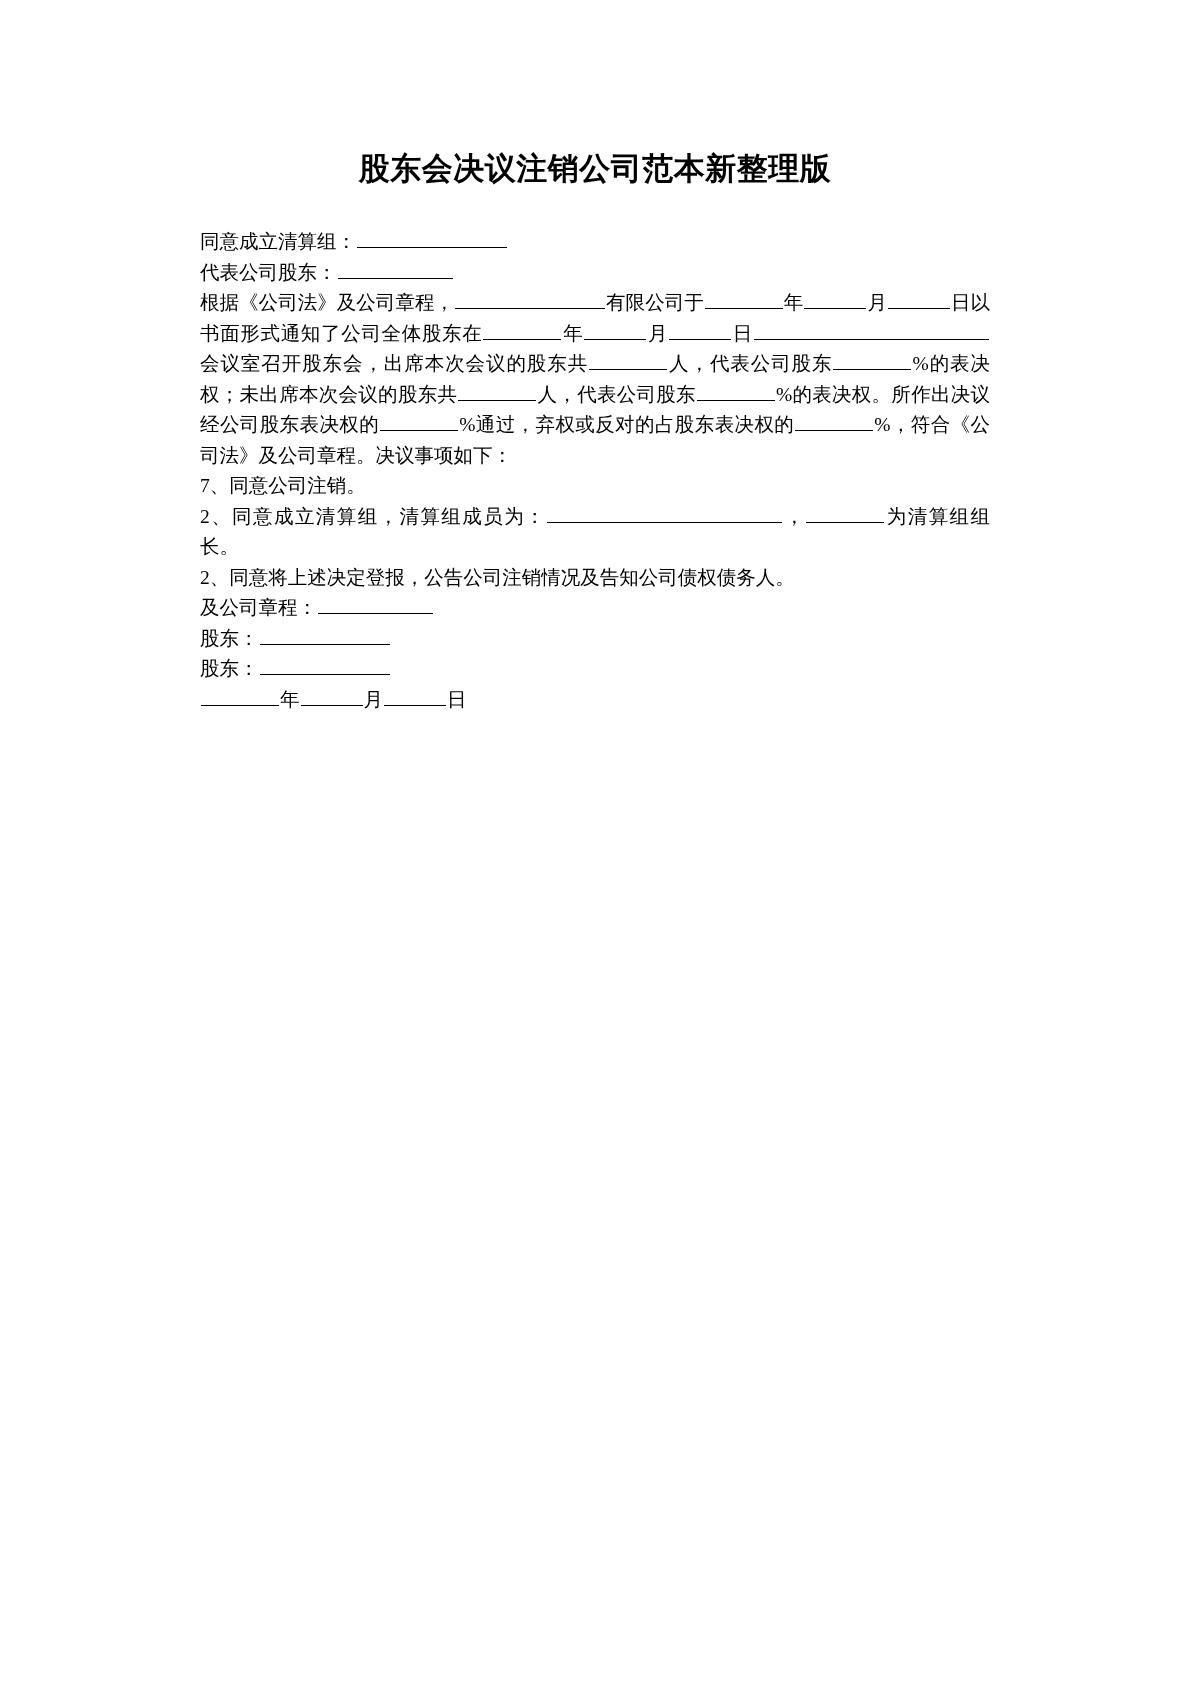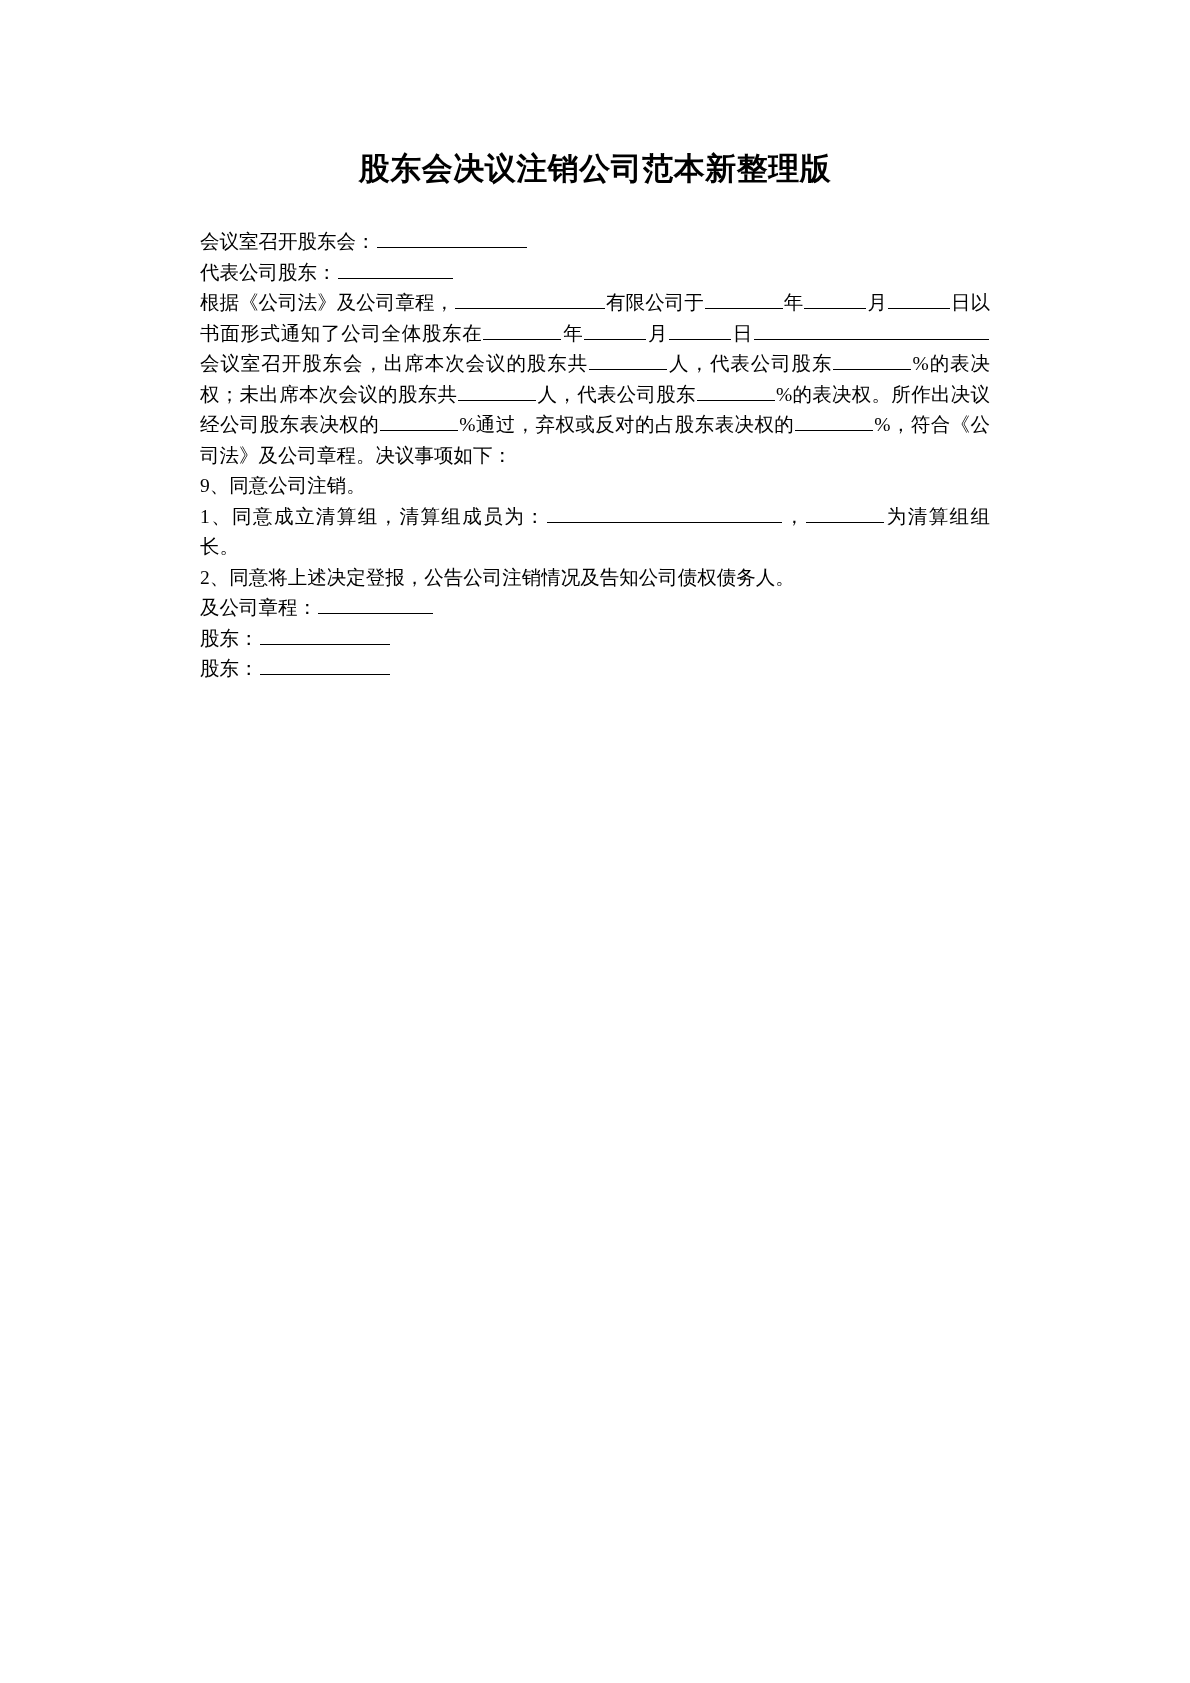--- a/index.html
+++ b/index.html
@@ -59,46 +59,49 @@
 </head>
 <body>
 
 <div class="page">
 
   <h1 class="doc-title">股东会决议注销公司范本新整理版</h1>
 
   <div class="body-block">
 
     <p class="para line">
-      <span>会议室召开股东会：</span><span class="blank b-xl"></span>
+      <span>同意成立清算组：</span><span class="blank b-xl"></span>
     </p>
 
     <p class="para line">
       <span>代表公司股东：</span><span class="blank b-lg"></span>
     </p>
 
     <p class="para line">
       <span>根据《公司法》及公司章程，</span><span class="blank b-xl"></span><span>有限公司于</span><span class="blank b-md"></span><span>年</span><span class="blank b-sm"></span><span>月</span><span class="blank b-sm"></span><span>日以书面形式通知了公司全体股东在</span><span class="blank b-md"></span><span>年</span><span class="blank b-sm"></span><span>月</span><span class="blank b-sm"></span><span>日</span><span class="blank b-xxl"></span><span>会议室召开股东会，出席本次会议的股东共</span><span class="blank b-md"></span><span>人，代表公司股东</span><span class="blank b-md"></span><span>%的表决权；未出席本次会议的股东共</span><span class="blank b-md"></span><span>人，代表公司股东</span><span class="blank b-md"></span><span>%的表决权。所作出决议经公司股东表决权的</span><span class="blank b-md"></span><span>%通过，弃权或反对的占股东表决权的</span><span class="blank b-md"></span><span>%，符合《公司法》及公司章程。决议事项如下：</span>
     </p>
 
-    <p class="para line">9、同意公司注销。</p>
+    <p class="para line">7、同意公司注销。</p>
 
     <p class="para line">
-      <span>1、同意成立清算组，清算组成员为：</span><span class="blank b-xxl"></span><span>，</span><span class="blank b-md"></span><span>为清算组组长。</span>
+      <span>2、同意成立清算组，清算组成员为：</span><span class="blank b-xxl"></span><span>，</span><span class="blank b-md"></span><span>为清算组组长。</span>
     </p>
 
     <p class="para line">2、同意将上述决定登报，公告公司注销情况及告知公司债权债务人。</p>
 
     <p class="para line">
       <span>及公司章程：</span><span class="blank b-lg"></span>
     </p>
 
     <p class="para line">
       <span>股东：</span><span class="blank b-wide"></span>
     </p>
 
     <p class="para line">
       <span>股东：</span><span class="blank b-wide"></span>
     </p>
 
+    <p class="para line">
+      <span class="blank b-md"></span><span>年</span><span class="blank b-sm"></span><span>月</span><span class="blank b-sm"></span><span>日</span>
+    </p>
 
   </div>
 </div>
 
 </body></html>

